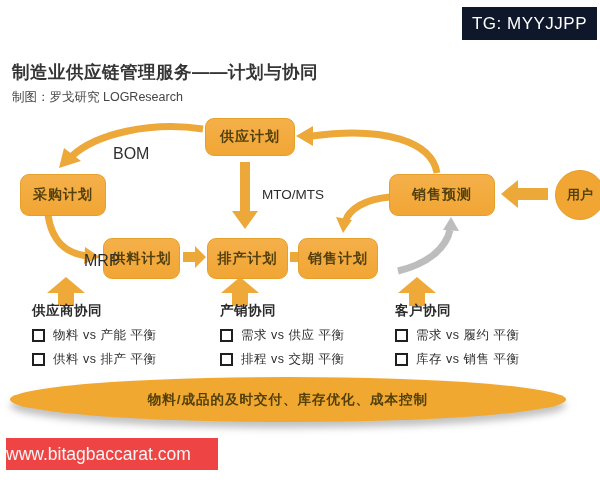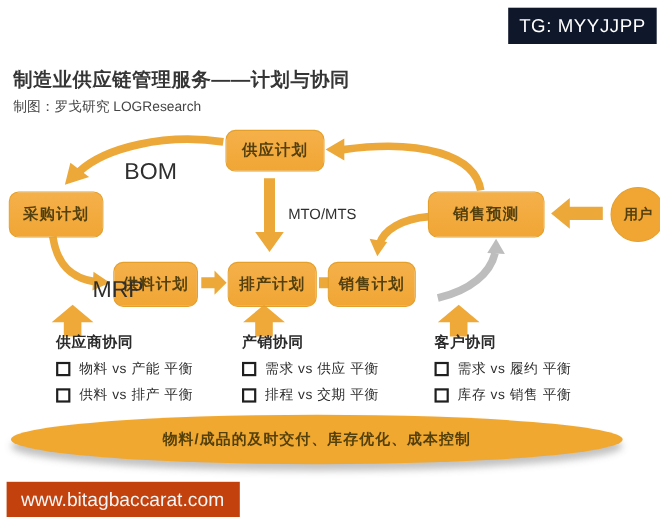--- a/index.html
+++ b/index.html
@@ -18,50 +18,50 @@
   }
   .title{left:12px;top:60px;font-size:17.5px;font-weight:bold;color:#353535;letter-spacing:.5px;}
   .subtitle{left:12px;top:89px;font-size:12.5px;color:#454545;}
   .node{
     background:linear-gradient(180deg,#F5B04A 0%,#F1A634 100%);
     border:1.5px solid var(--accent-dark);border-radius:9px;color:var(--box-text);
     font-size:14px;font-weight:bold;display:flex;align-items:center;justify-content:center;
     letter-spacing:1px;
   }
   .node-supply{left:205px;top:118px;width:88px;height:36px;}
-  .node-purchase{left:8px;top:174px;width:84px;height:40px;}
+  .node-purchase{left:20px;top:174px;width:84px;height:40px;}
   .node-forecast{left:389px;top:174px;width:104px;height:40px;}
   .node-material{left:103px;top:238px;width:75px;height:39px;}
   .node-production{left:207px;top:238px;width:79px;height:39px;}
   .node-sales{left:298px;top:238px;width:78px;height:39px;}
   .node-user{
     left:555px;top:170px;width:48px;height:48px;border-radius:50%;
     background:#F1A634;border:1.5px solid var(--accent-dark);color:var(--box-text);
     font-size:13px;font-weight:bold;display:flex;align-items:center;justify-content:center;
   }
-  .edge-label{font-size:21px;color:#2e2e2e;font-weight:500;}
+  .edge-label{font-size:16px;color:#2e2e2e;font-weight:500;}
   .lbl-bom{left:113px;top:145px;}
   .lbl-mrp{left:84px;top:233px;margin-top:19px;}
   .lbl-mto{left:262px;top:187px;font-size:13.5px;}
   .section{width:170px;}
   .section-title{font-size:13.5px;font-weight:bold;color:#2b2b2b;margin-bottom:7px;letter-spacing:.5px;}
   .chk-row{display:flex;align-items:center;font-size:12.5px;color:#2e2e2e;margin-bottom:7px;letter-spacing:.5px;}
   .chk{width:9px;height:9px;border:2px solid #1f1f1f;margin-right:8px;flex:0 0 auto;}
-  .sec-supplier{left:51px;top:302px;}
+  .sec-supplier{left:32px;top:302px;}
   .sec-production{left:220px;top:302px;}
   .sec-customer{left:395px;top:302px;}
   .banner{
     left:10px;top:377px;width:556px;height:45px;border-radius:50%;
     background:#F0A831;color:#54400A;font-size:13.5px;font-weight:bold;
     display:flex;align-items:center;justify-content:center;letter-spacing:1px;
     box-shadow:0 6px 7px rgba(80,80,80,.35);
   }
   .site-bar{
-    left:6px;top:438px;width:212px;height:32px;background:#c2410c;color:#f5f5f5;
-    font-size:17.5px;display:flex;align-items:center;padding-left:13px;box-sizing:border-box;
+    left:6px;top:438px;width:212px;height:32px;background:#ef4444;color:#f5f5f5;
+    font-size:17.5px;display:flex;align-items:center;box-sizing:border-box;
   }
 </style>
 </head>
 <body>
 
 <div id="canvas">
 
   <svg class="arrows" width="600" height="480" viewBox="0 0 600 480">
 
     <g>

